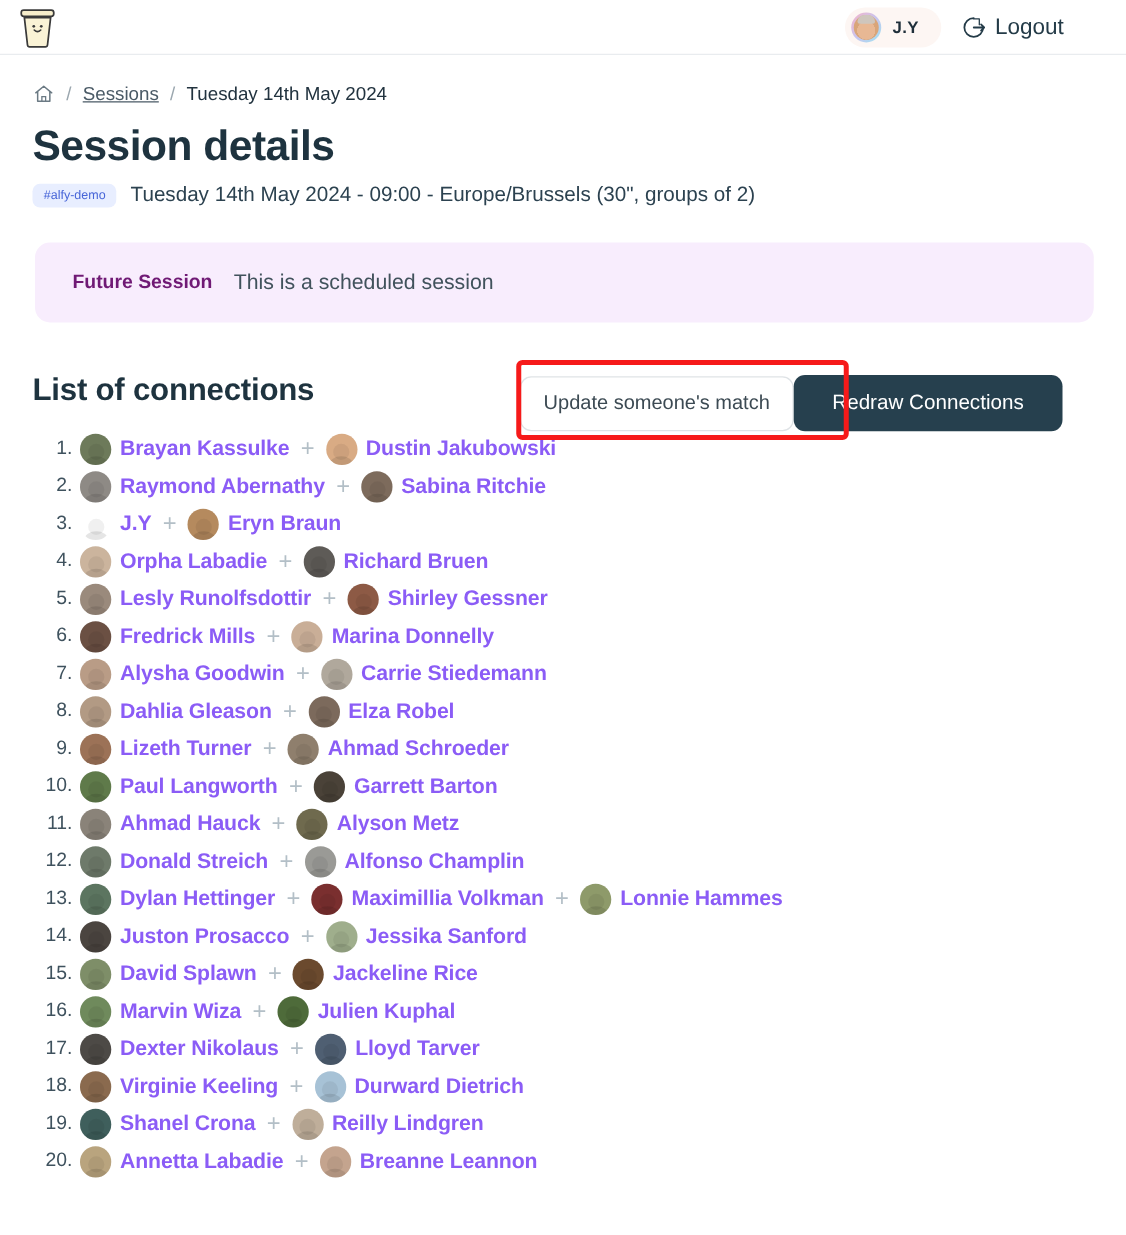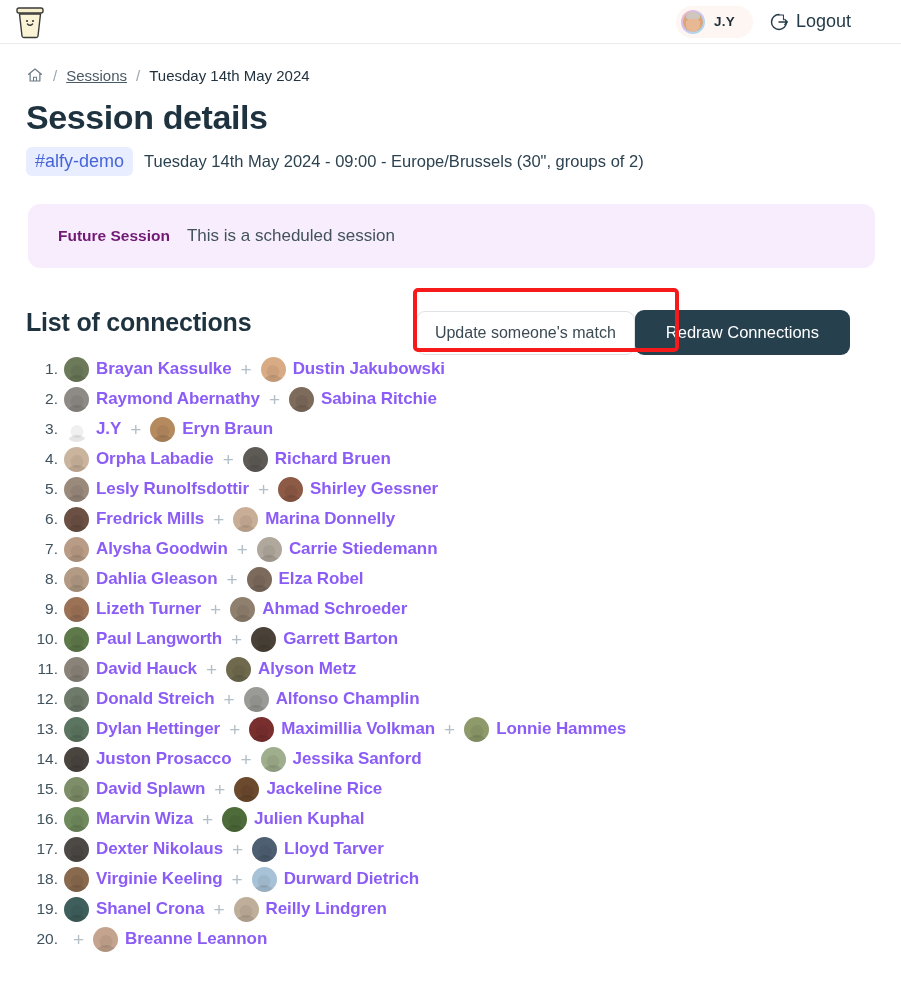--- a/index.html
+++ b/index.html
@@ -64,21 +64,21 @@
     font-size: 34px;
     font-weight: 800;
     letter-spacing: -0.4px;
     color: #1e333f;
   }
 
   .subline { display: flex; align-items: center; gap: 11px; font-size: 16.5px; color: #2c4250; }
   .tag {
     background: #e8eeff;
     color: #4765d8;
-    font-size: 18px;
+    font-size: 10px;
     padding: 4px 9px;
     border-radius: 6px;
     font-weight: 500;
   }
 
   .banner {
     margin: 28px 0 0 2px;
     width: 847px;
     background: #f8edfd;
     border-radius: 12px;
@@ -375,21 +375,21 @@
         </span>
         <span class="plus">+</span>
         <span class="person">
           <span class="av" style="background: rgb(74, 66, 56);"></span>
           <span class="pname">Garrett Barton</span>
         </span>
       </li>
       <li>
         <span class="person">
           <span class="av" style="background: rgb(138, 131, 121);"></span>
-          <span class="pname">David Hauck</span>
+          <span class="pname">Ahmad Hauck</span>
         </span>
         <span class="plus">+</span>
         <span class="person">
           <span class="av" style="background: rgb(111, 106, 78);"></span>
           <span class="pname">Alyson Metz</span>
         </span>
       </li>
       <li>
         <span class="person">
           <span class="av" style="background: rgb(110, 122, 106);"></span>
@@ -477,20 +477,24 @@
           <span class="av" style="background: rgb(63, 95, 92);"></span>
           <span class="pname">Shanel Crona</span>
         </span>
         <span class="plus">+</span>
         <span class="person">
           <span class="av" style="background: rgb(191, 174, 154);"></span>
           <span class="pname">Reilly Lindgren</span>
         </span>
       </li>
       <li>
+        <span class="person">
+          <span class="av" style="background: rgb(185, 164, 126);"></span>
+          <span class="pname">Annetta Labadie</span>
+        </span>
         <span class="plus">+</span>
         <span class="person">
           <span class="av" style="background: rgb(196, 164, 142);"></span>
           <span class="pname">Breanne Leannon</span>
         </span>
       </li>
     </ol>
 </div>
 
 <div class="highlight-box"></div>

